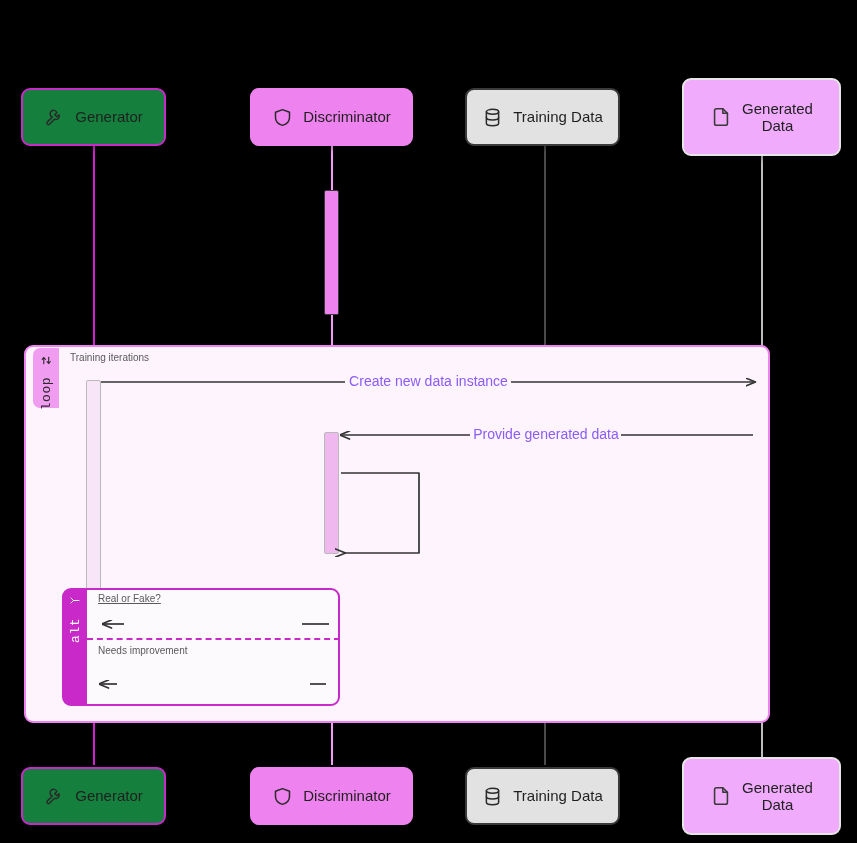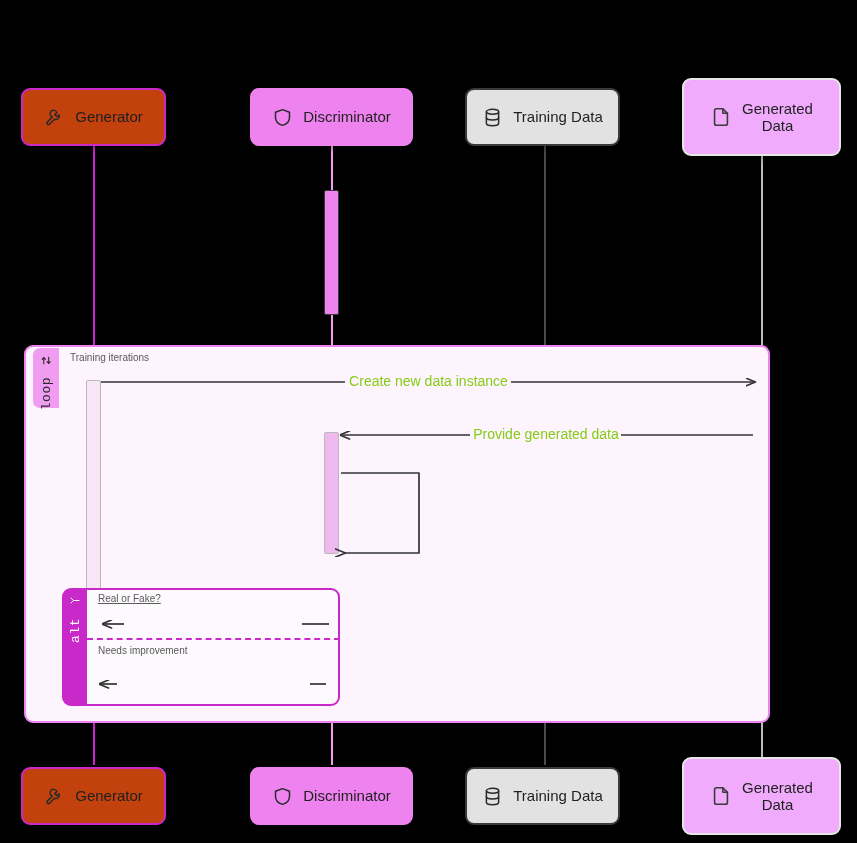--- a/index.html
+++ b/index.html
@@ -7,21 +7,21 @@
        font-family:"Liberation Sans","DejaVu Sans",sans-serif;}
   #stage{position:absolute;left:0;top:0;width:857px;height:843px;}
 
   
   .pbox{position:absolute;box-sizing:border-box;border-radius:9px;
         display:flex;align-items:center;justify-content:center;gap:10px;
         box-shadow:3px 4px 5px rgba(0,0,0,.22);}
   .pbox .plabel{font-size:15px;color:#1f1f1f;line-height:1.15;text-align:center;white-space:pre-line;}
   .pbox .picon{display:flex;align-items:center;justify-content:center;flex:0 0 auto;}
 
-  .p-gen   {background:#c2410c;border:2px solid #c929c9;}
+  .p-gen   {background:#15803d;border:2px solid #c929c9;}
   .p-disc  {background:#ee82ee;border:2px solid #ee82ee;}
   .p-train {background:#e2e2e2;border:2px solid #3a3a3a;}
   .p-gdata {background:#f0abfc;border:2px solid #e6e6e6;}
 
   
   .lifeline{position:absolute;width:2px;}
 
   
   .act{position:absolute;box-sizing:border-box;border-radius:2px;}
   .act-strong{background:#ee82ee;border:1.5px solid #3a3a3a;}
@@ -41,21 +41,21 @@
            font-family:"Liberation Mono","DejaVu Sans Mono",monospace;
            font-size:13px;letter-spacing:.5px;margin-top:6px;}
   .tag-loop{background:#f09cf0;border-radius:7px 0 0 7px;}
   .tag-loop .tagtext{color:#2a2a2a;}
   .tag-alt {background:#c929c9;border-radius:7px 0 0 7px;}
   .tag-alt .tagtext{color:#ffffff;}
 
   .fraglabel{position:absolute;font-size:10px;color:#5a5a5a;}
 
   
-  .msgtext{position:absolute;font-size:14px;color:#84cc16;text-align:center;
+  .msgtext{position:absolute;font-size:14px;color:#8b5cf6;text-align:center;
            line-height:1.2;white-space:pre-line;}
   .msgtext.bold{font-weight:bold;}
   svg.over{position:absolute;left:0;top:0;width:857px;height:843px;
            pointer-events:none;overflow:visible;}
 
   .divider{position:absolute;border-top:2.5px dashed #c929c9;}
 </style>
 </head>
 <body>
 

